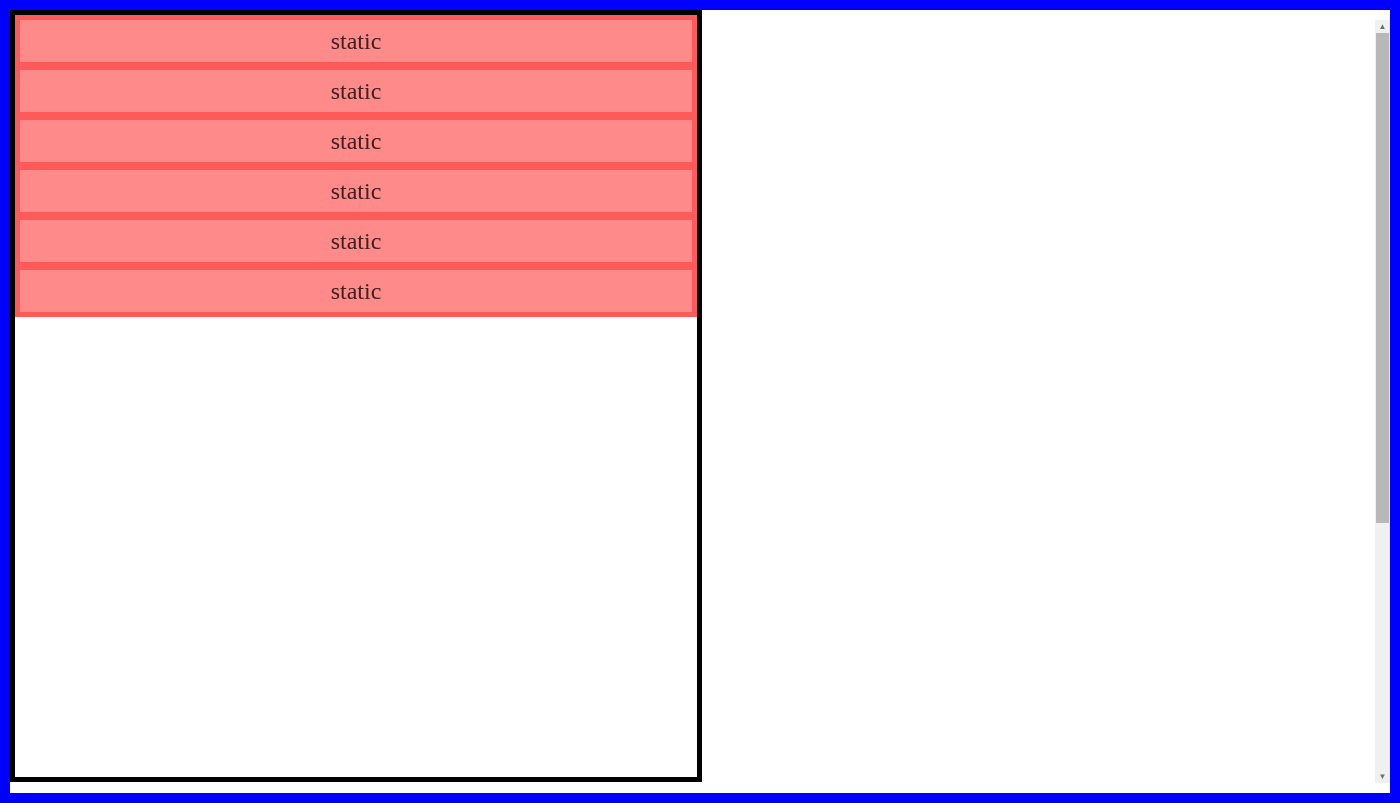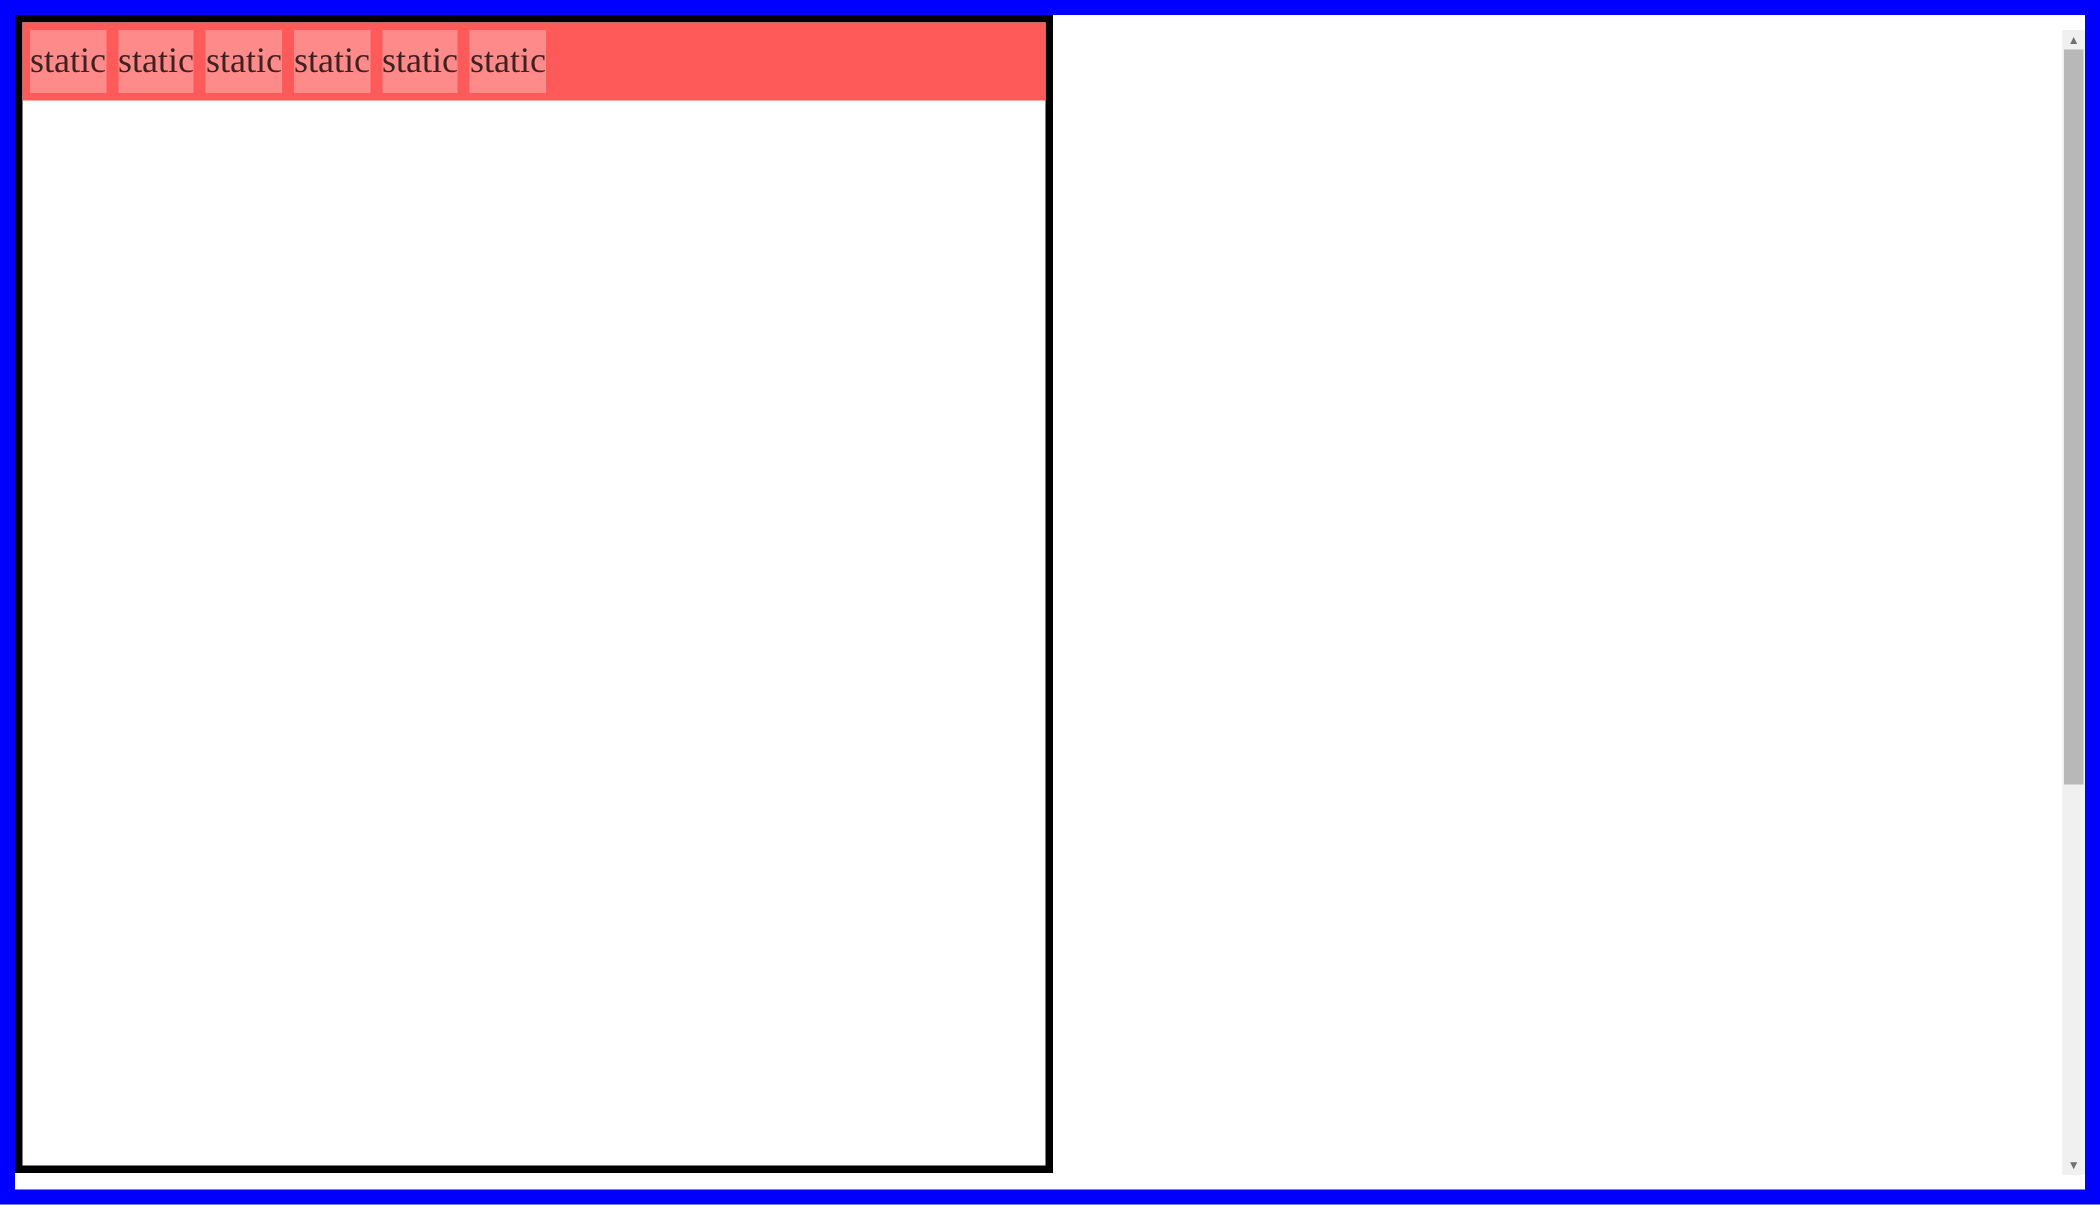--- a/index.html
+++ b/index.html
@@ -20,20 +20,21 @@
       border: 5px solid #000;
       width: 692px;
       height: 772px;
       background: #fff;
       margin: 0;
     }
     .red-container {
       background: #ff5a5a;
       padding: 5px 5px 0 5px;
       display: flex;
+      flex-direction: column;
       gap: 8px;
     }
     .static-item {
       background: #ff8a8a;
       color: #402020;
       text-align: center;
       height: 42px;
       line-height: 42px;
       font-size: 24px;
     }

